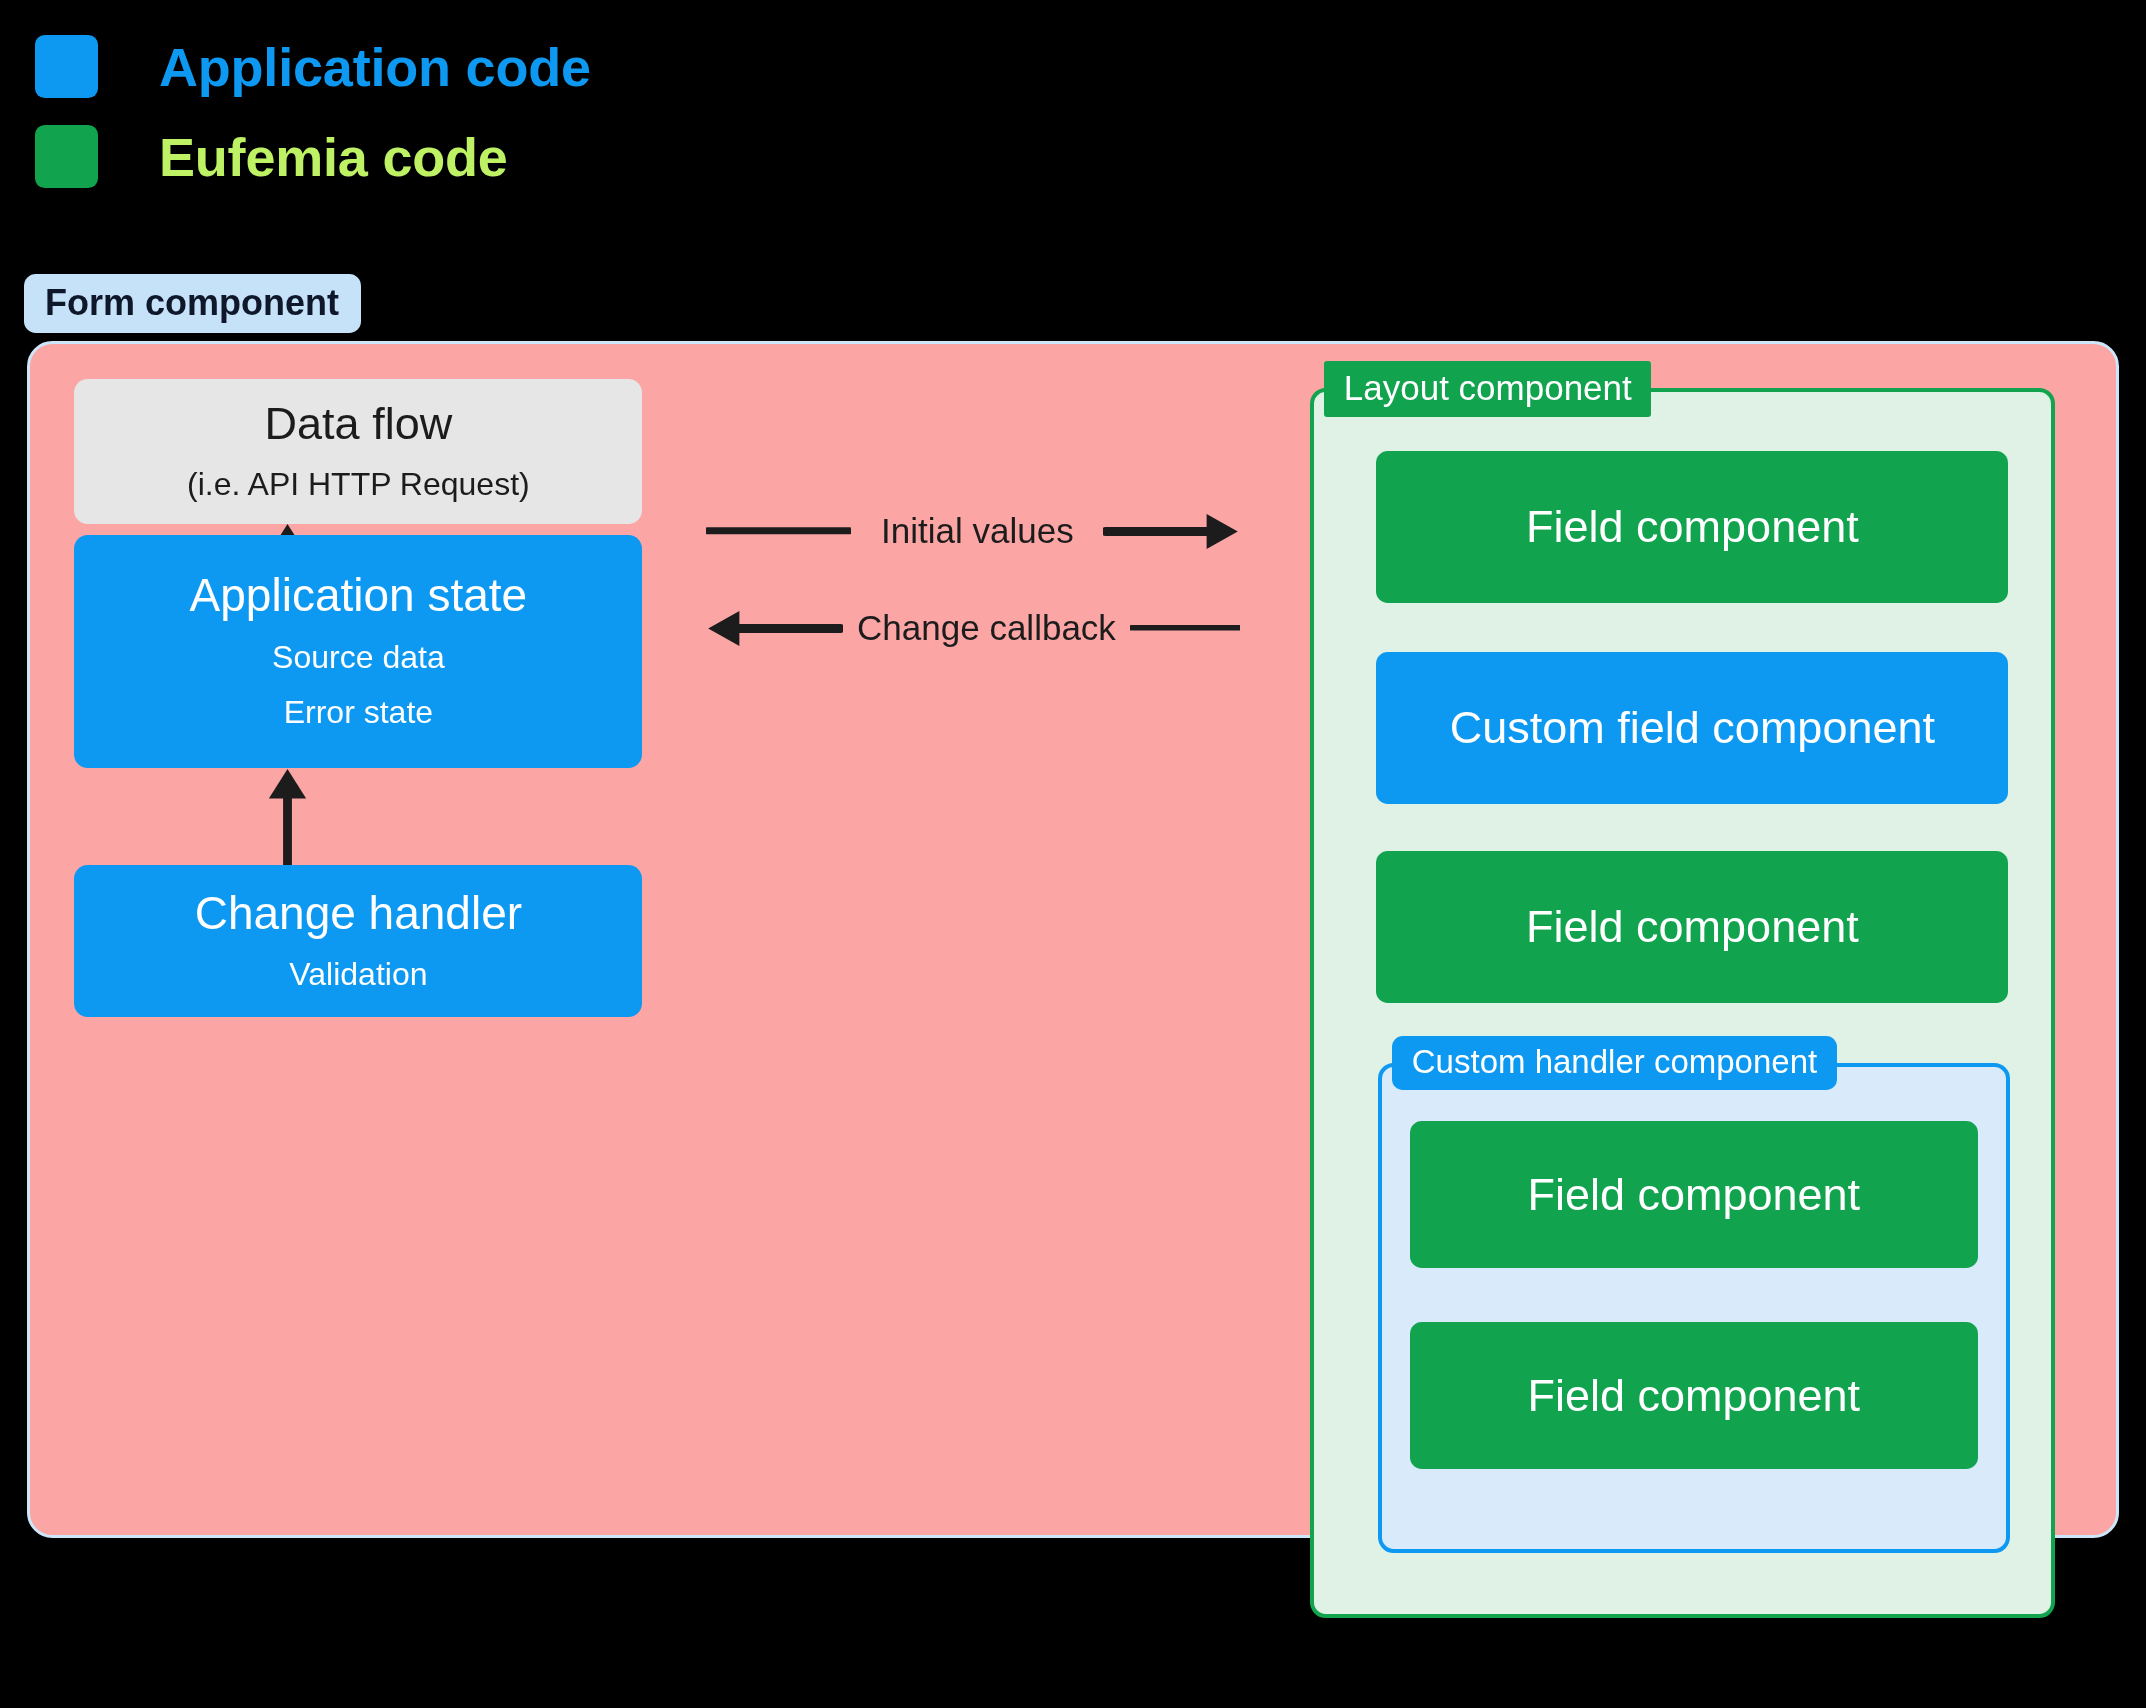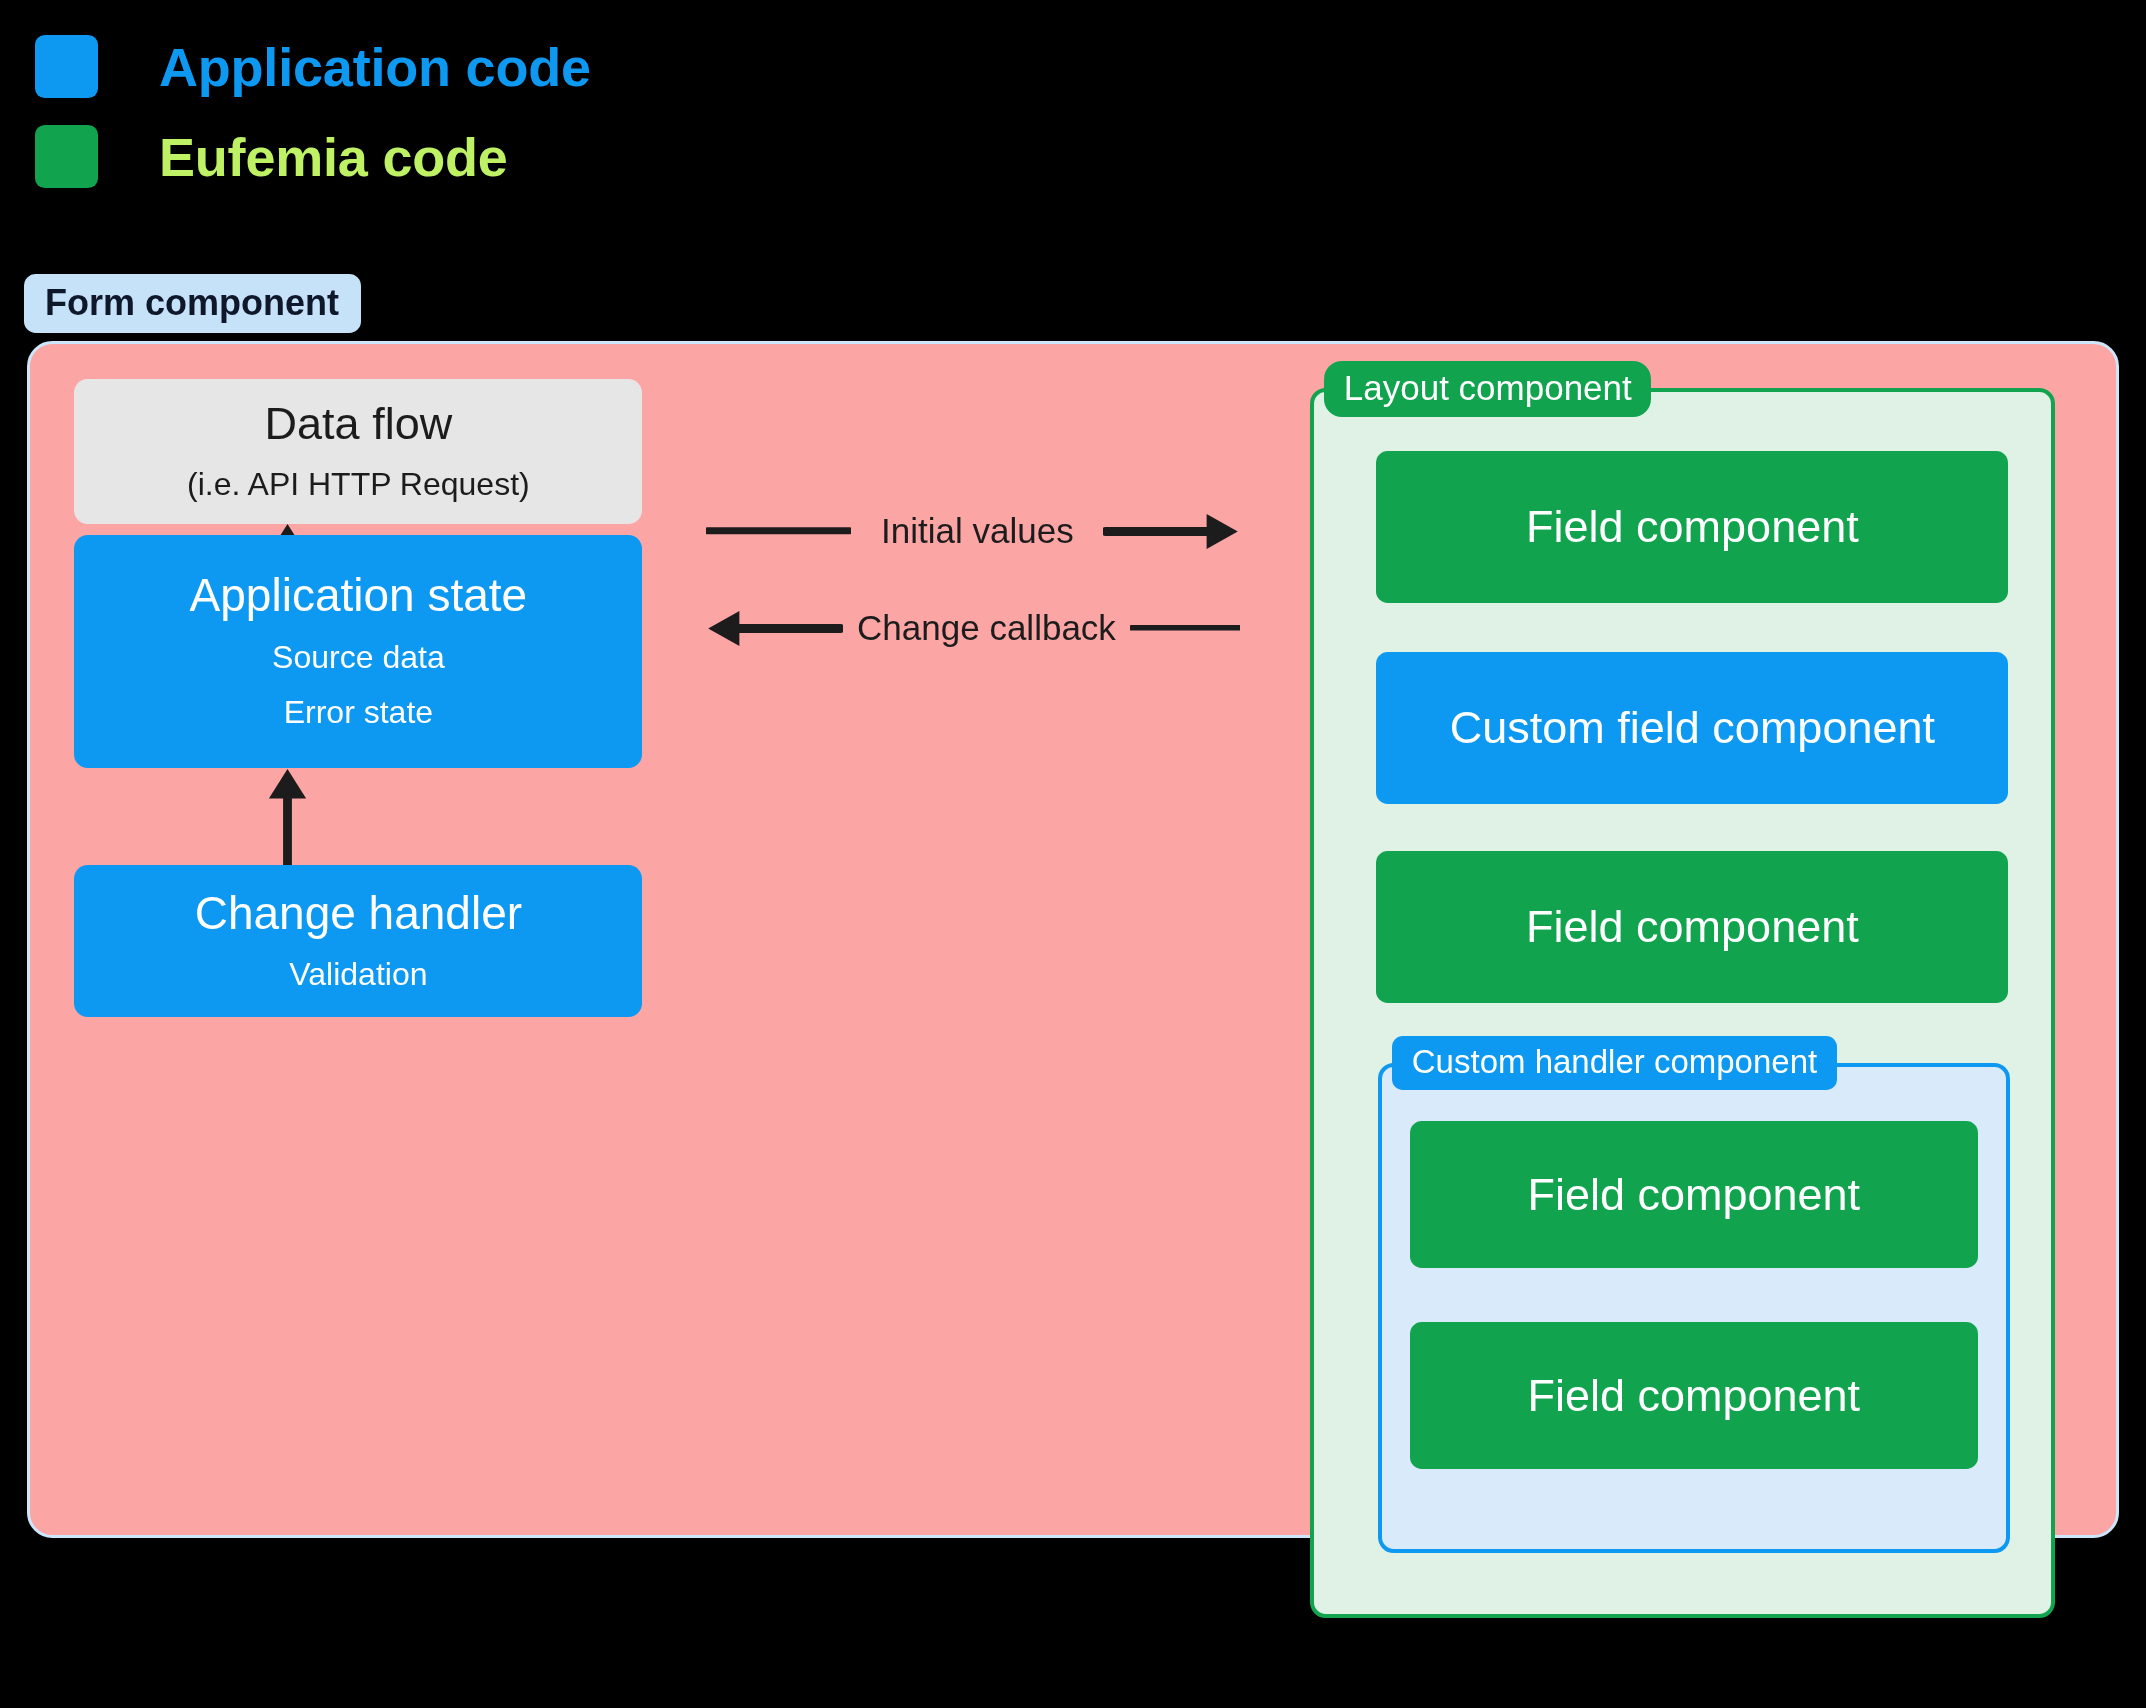--- a/index.html
+++ b/index.html
@@ -146,21 +146,21 @@
     background: #e0f2e5;
     border: 4.9px solid #12a34f;
     border-radius: 15.7px;
   }
   #layout-badge {
     position: absolute;
     left: 9.8px;
     top: -31px;
     background: #12a34f;
     color: #ffffff;
-    border-radius: 18px;
+    border-radius: 3px;
     padding: 8.8px 19.6px 10.8px 19.6px;
     font-size: 35px;
     font-weight: 400;
     line-height: 1.05;
     white-space: nowrap;
     z-index: 4;
   }
 
   .field-box {
     position: absolute;

